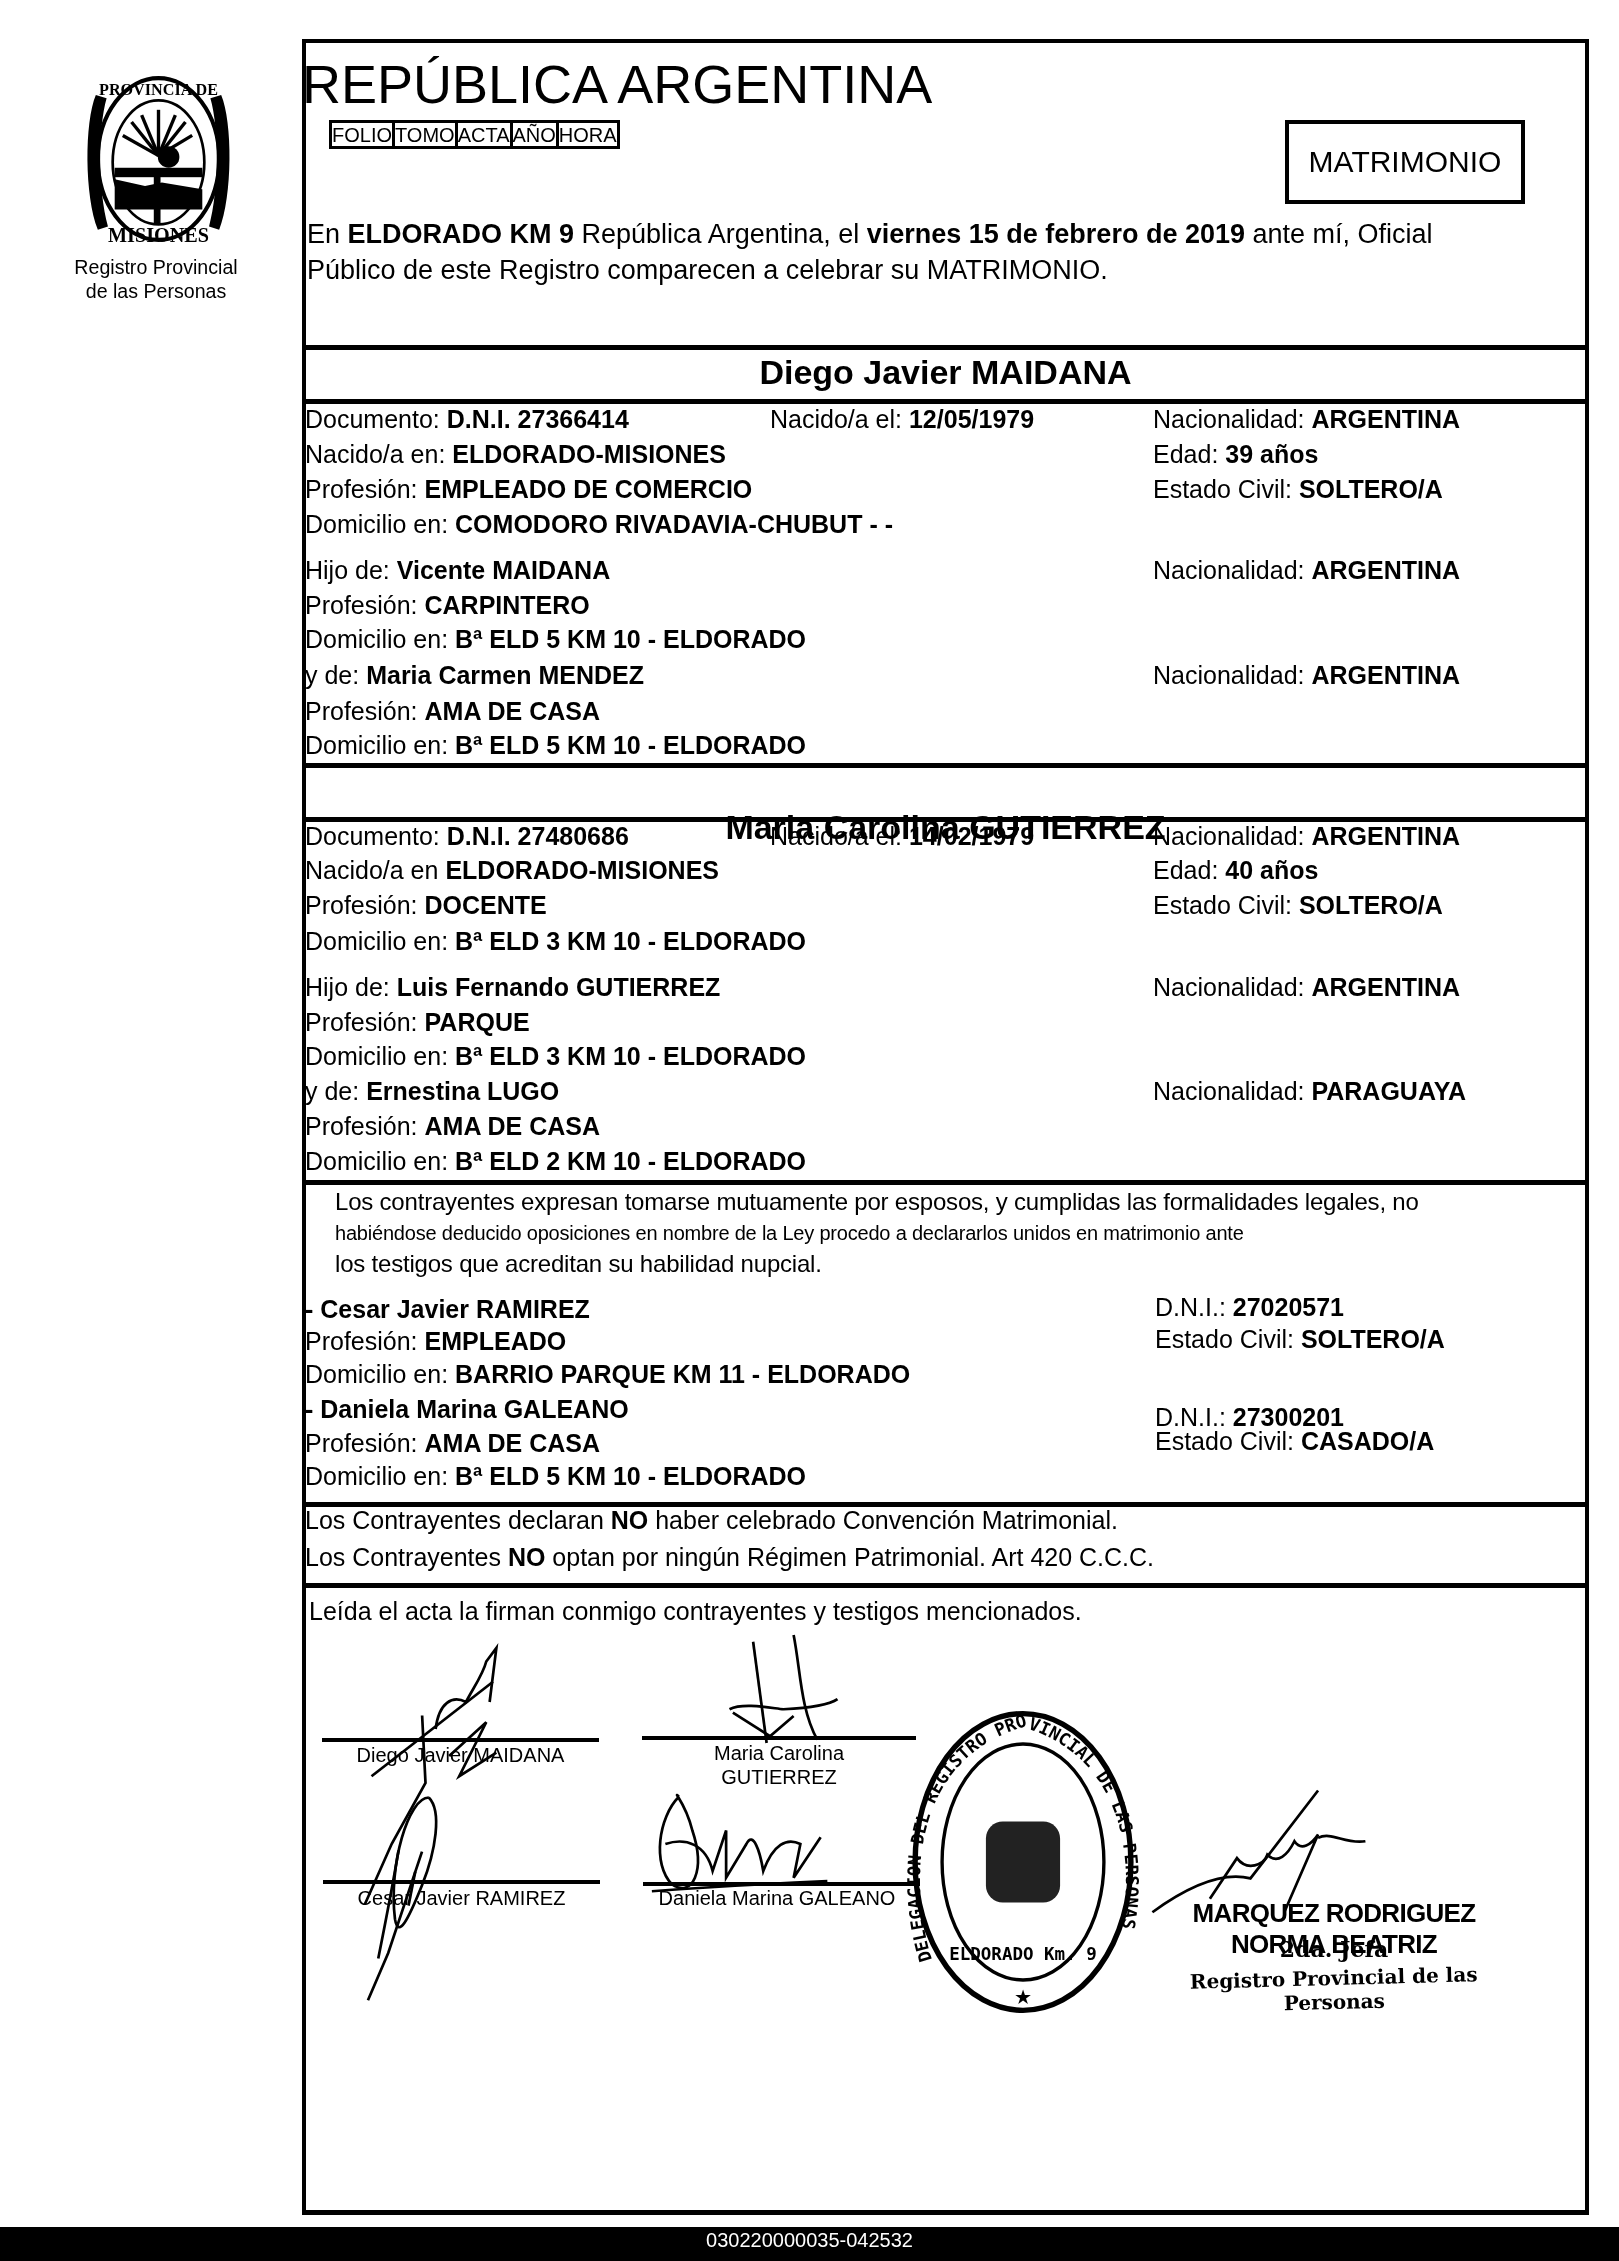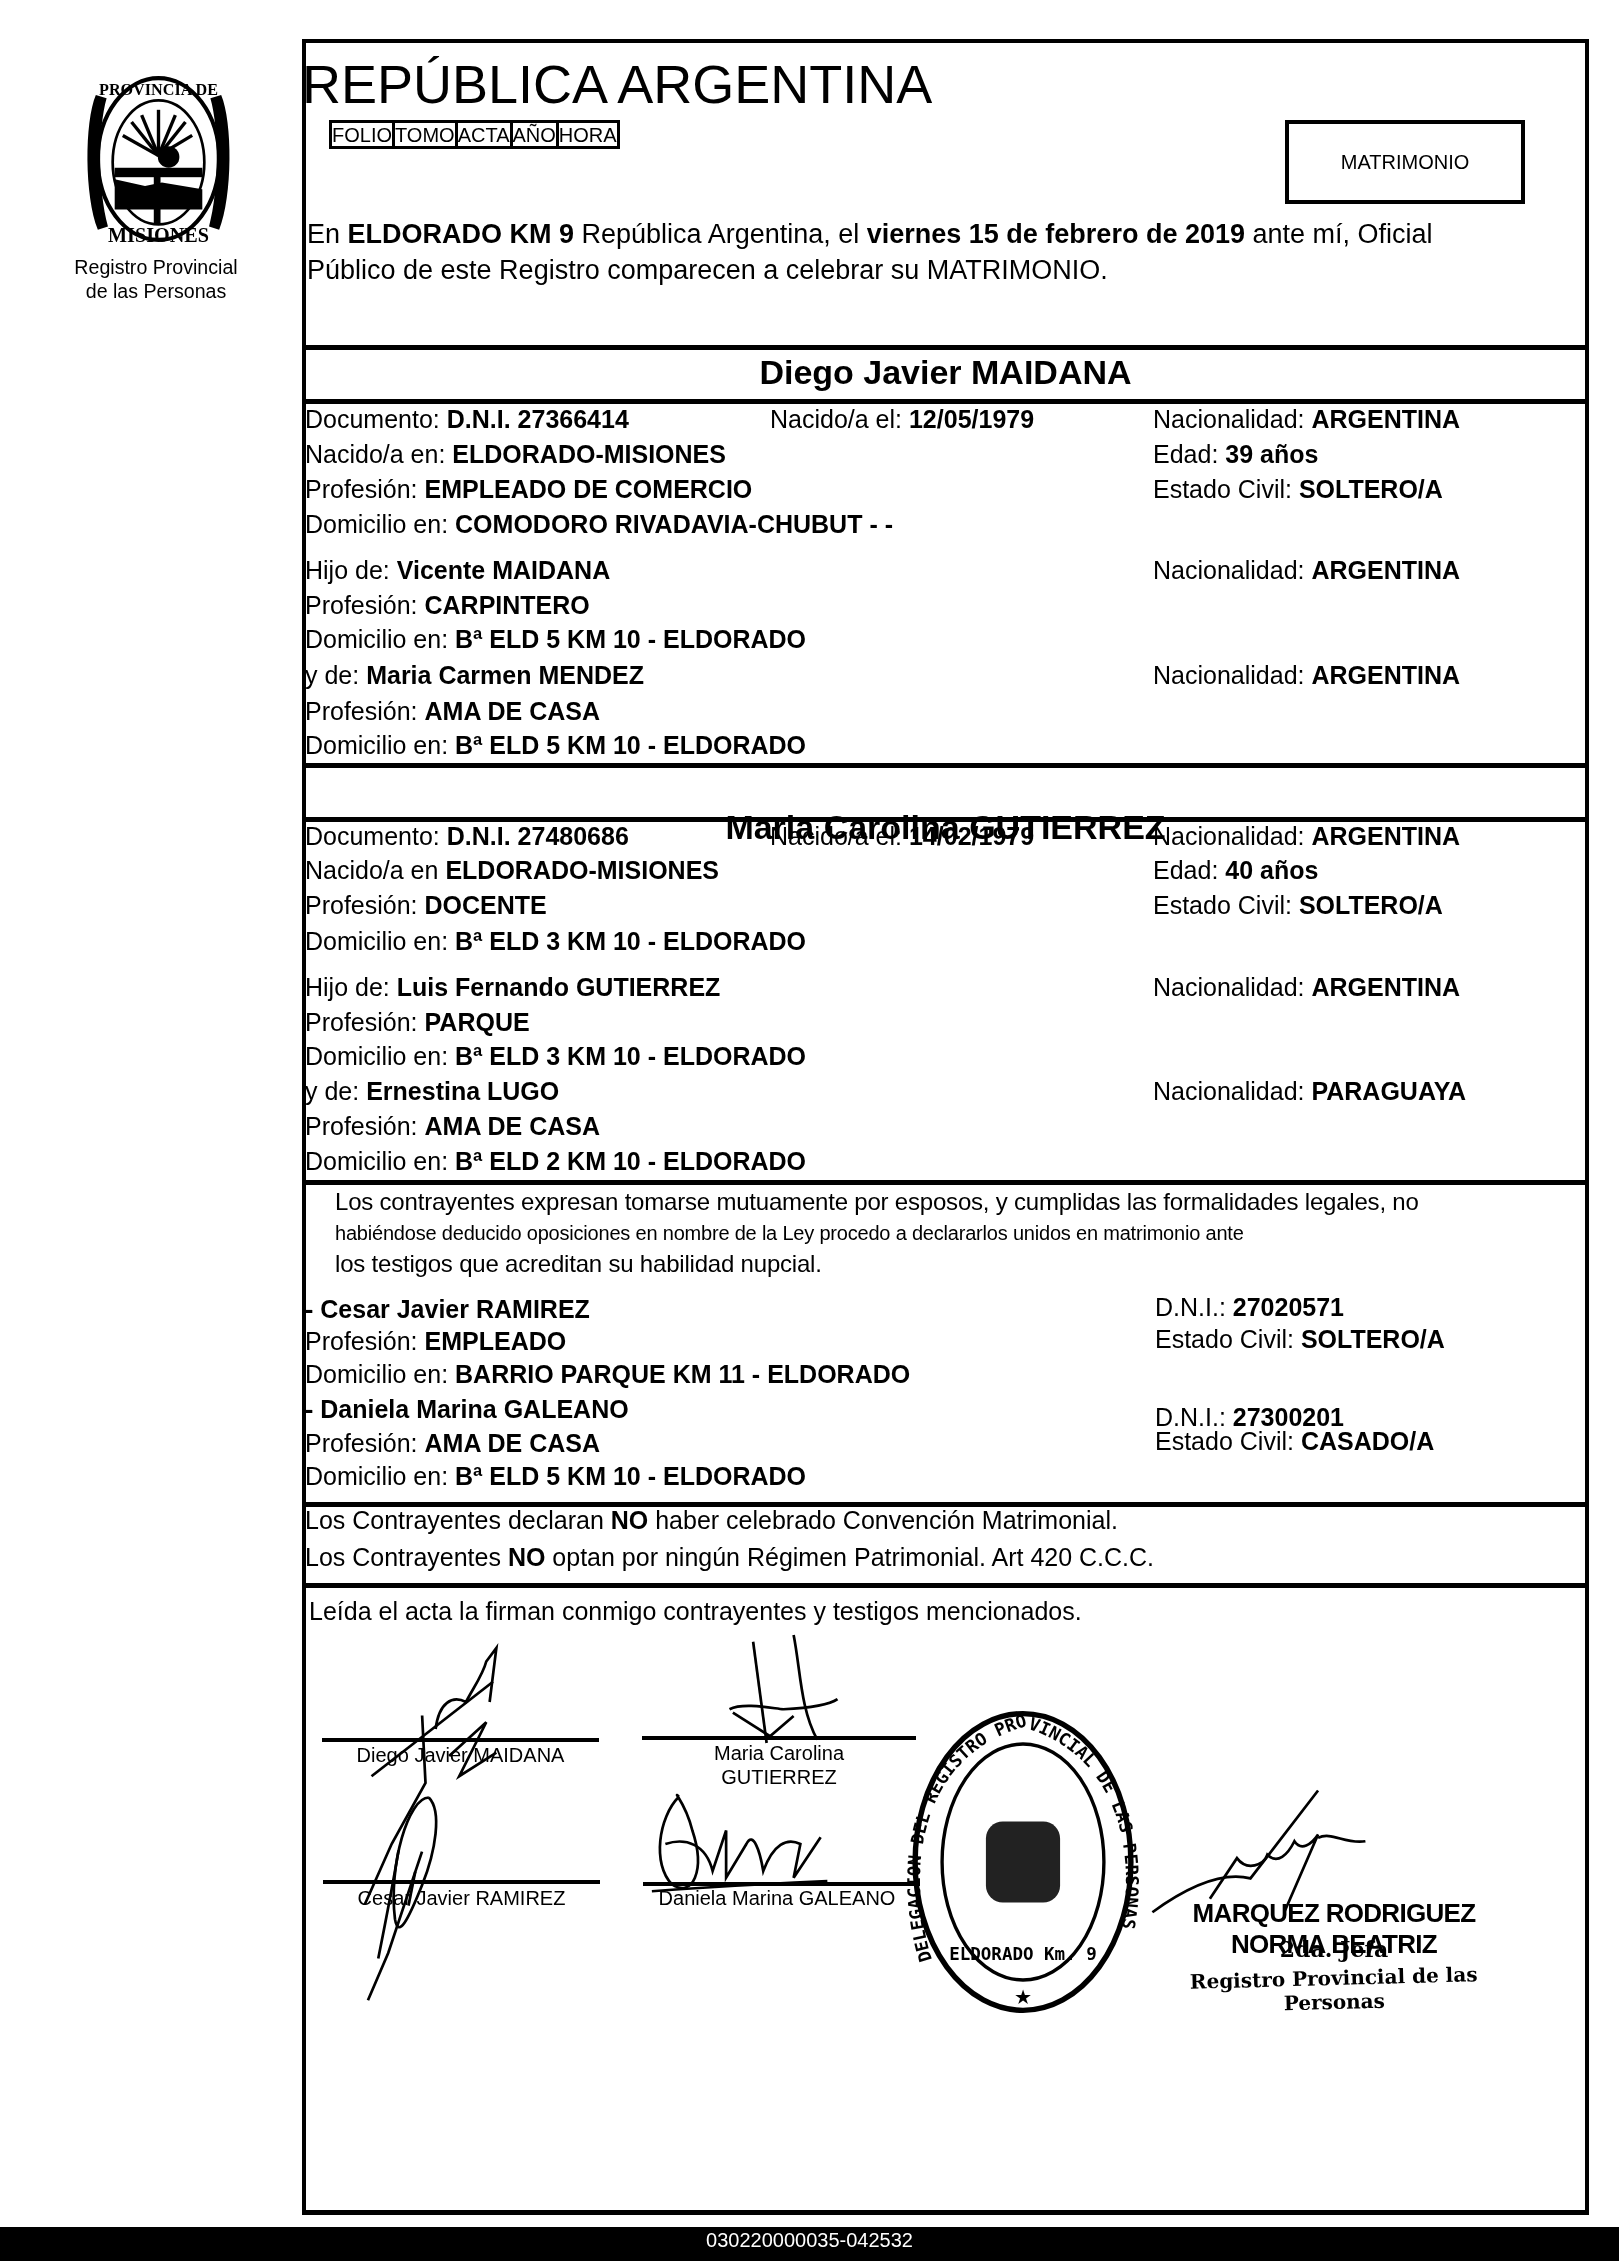--- a/index.html
+++ b/index.html
@@ -5,21 +5,21 @@
   html, body { margin:0; padding:0; }
   body { width:1619px; height:2261px; position:relative; background:#ffffff; color:#000; font-family:"Liberation Sans", sans-serif; overflow:hidden; }
   .abs { position:absolute; }
   .frame { position:absolute; left:302px; top:39px; width:1279px; height:2167px; border:4px solid #000; border-top-width:4.7px; border-bottom-width:5.4px; box-sizing:content-box; }
   .hline { position:absolute; left:302px; width:1287px; height:4.7px; background:#000; }
   .title { position:absolute; left:302px; width:1287px; top:53px; font-size:54px; letter-spacing:0px; }
   table.ref { position:absolute; left:329px; top:120px; border-collapse:collapse; }
   table.ref td { border:3.4px solid #000; text-align:center; padding:0; }
   table.ref tr.val td { height:47px; font-size:28px; }
   table.ref tr.lbl td { height:23px; font-size:20px; line-height:20px; }
-  .doc-type { position:absolute; left:1285px; top:120px; width:232px; height:76px; border:4px solid #000; display:flex; align-items:center; justify-content:center; font-size:20px; }
+  .doc-type { position:absolute; left:1285px; top:120px; width:232px; height:76px; border:4px solid #000; display:flex; align-items:center; justify-content:center; font-size:30px; }
   .intro { position:absolute; left:307px; width:1274px; font-size:27px; line-height:38px; white-space:nowrap; }
   .person-name { position:absolute; left:302px; width:1287px; text-align:center; font-size:34px; font-weight:bold; }
   .field { position:absolute; font-size:25px; white-space:nowrap; line-height:30px; }
   .field b { font-weight:bold; }
   .para { position:absolute; left:307px; width:1274px; font-size:25px; line-height:35px; white-space:nowrap;margin-left:28px; }
   .sig-line { position:absolute; height:4px; background:#000; }
   .sig-label { position:absolute; font-size:20px; text-align:center; line-height:24px; }
   .sig { position:absolute; }
   .logo-text { position:absolute; left:41px; width:230px; text-align:center; font-size:19.6px; line-height:24px; }
   .footer-bar { position:absolute; left:0; top:2227px; width:1619px; height:34px; background:#000; }

